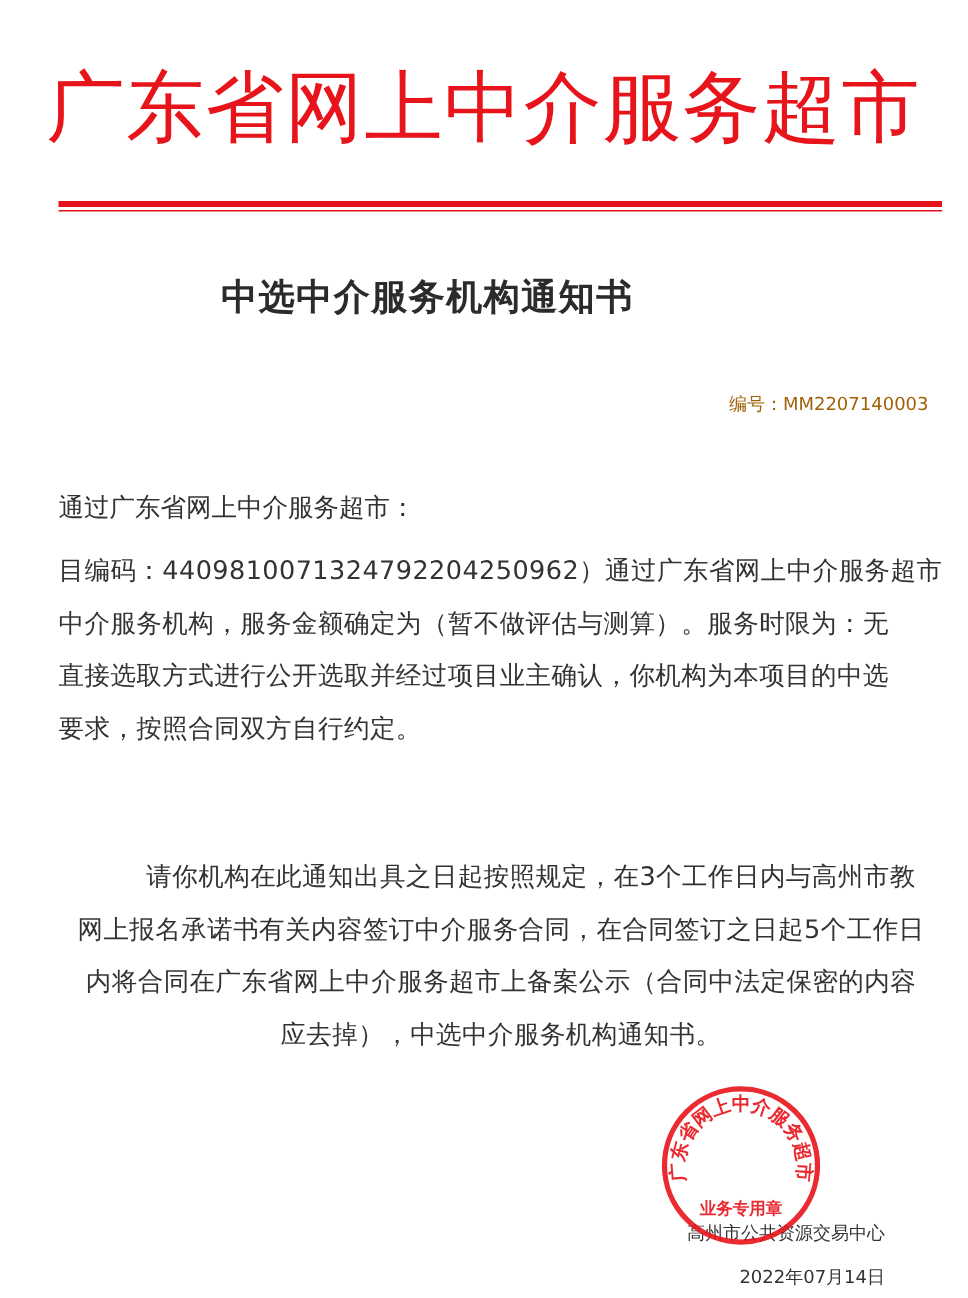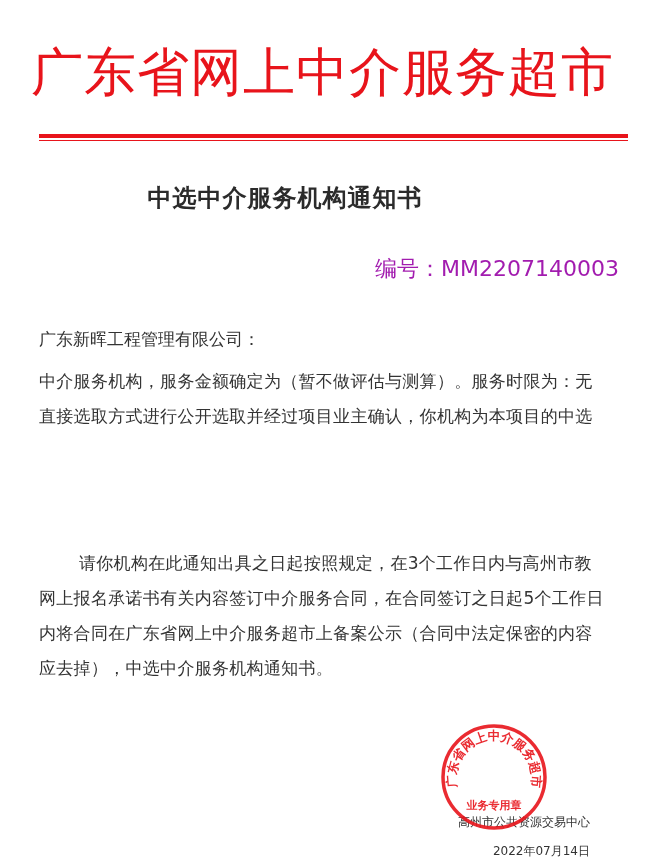--- a/index.html
+++ b/index.html
@@ -54,23 +54,23 @@
       line-height: 34px;
       font-weight: bold;
       color: #2b2b2b;
       letter-spacing: 1px;
       white-space: nowrap;
     }
     .doc-number {
       position: absolute;
       right: 26px;
       top: 256px;
-      font-size: 22px;
+      font-size: 12px;
       line-height: 26px;
-      color: #a21caf;
+      color: #a16207;
       white-space: nowrap;
       margin-left: 13px;
     }
     .addressee {
       position: absolute;
       left: 39px;
       top: 326px;
       font-size: 17px;
       line-height: 26px;
       white-space: nowrap;
@@ -85,21 +85,21 @@
       display: block;
       height: 35px;
       line-height: 35px;
       white-space: nowrap;
       letter-spacing: 0.3px;
     }
     .para .line.indent {
       padding-left: 40px;
     }
     .para-1 { top: 364px; }
-    .para-2 { top: 546px; }
+    .para-2 { top: 568px; text-align: center; }
     .signature {
       position: absolute;
       right: 55px;
       top: 784px;
       text-align: right;
       font-size: 12px;
       line-height: 29px;
       white-space: nowrap;
       z-index: 1;
       margin-top: 24px;
@@ -122,25 +122,27 @@
 <div class="masthead">广东省网上中介服务超市</div>
 <div class="rule-thick"></div>
 <div class="rule-thin"></div>
 
 <div class="doc-title">中选中介服务机构通知书</div>
 
 <div class="doc-number">
   <span>编号：</span><span>MM2207140003</span>
 </div>
 
-<div class="addressee">广东新晖工程管理有限公司：</div>
+<div class="addressee">通过广东省网上中介服务超市：</div>
 
 <div class="para para-1">
+  <span class="line" id="p1l1">目编码：4409810071324792204250962）通过广东省网上中介服务超市</span>
   <span class="line">中介服务机构，服务金额确定为（暂不做评估与测算）。服务时限为：无</span>
   <span class="line">直接选取方式进行公开选取并经过项目业主确认，你机构为本项目的中选</span>
+  <span class="line">要求，按照合同双方自行约定。</span>
 </div>
 
 <div class="para para-2">
   <span class="line indent">请你机构在此通知出具之日起按照规定，在3个工作日内与高州市教</span>
   <span class="line">网上报名承诺书有关内容签订中介服务合同，在合同签订之日起5个工作日</span>
   <span class="line">内将合同在广东省网上中介服务超市上备案公示（合同中法定保密的内容</span>
   <span class="line">应去掉），中选中介服务机构通知书。</span>
 </div>
 
 <div class="signature">

